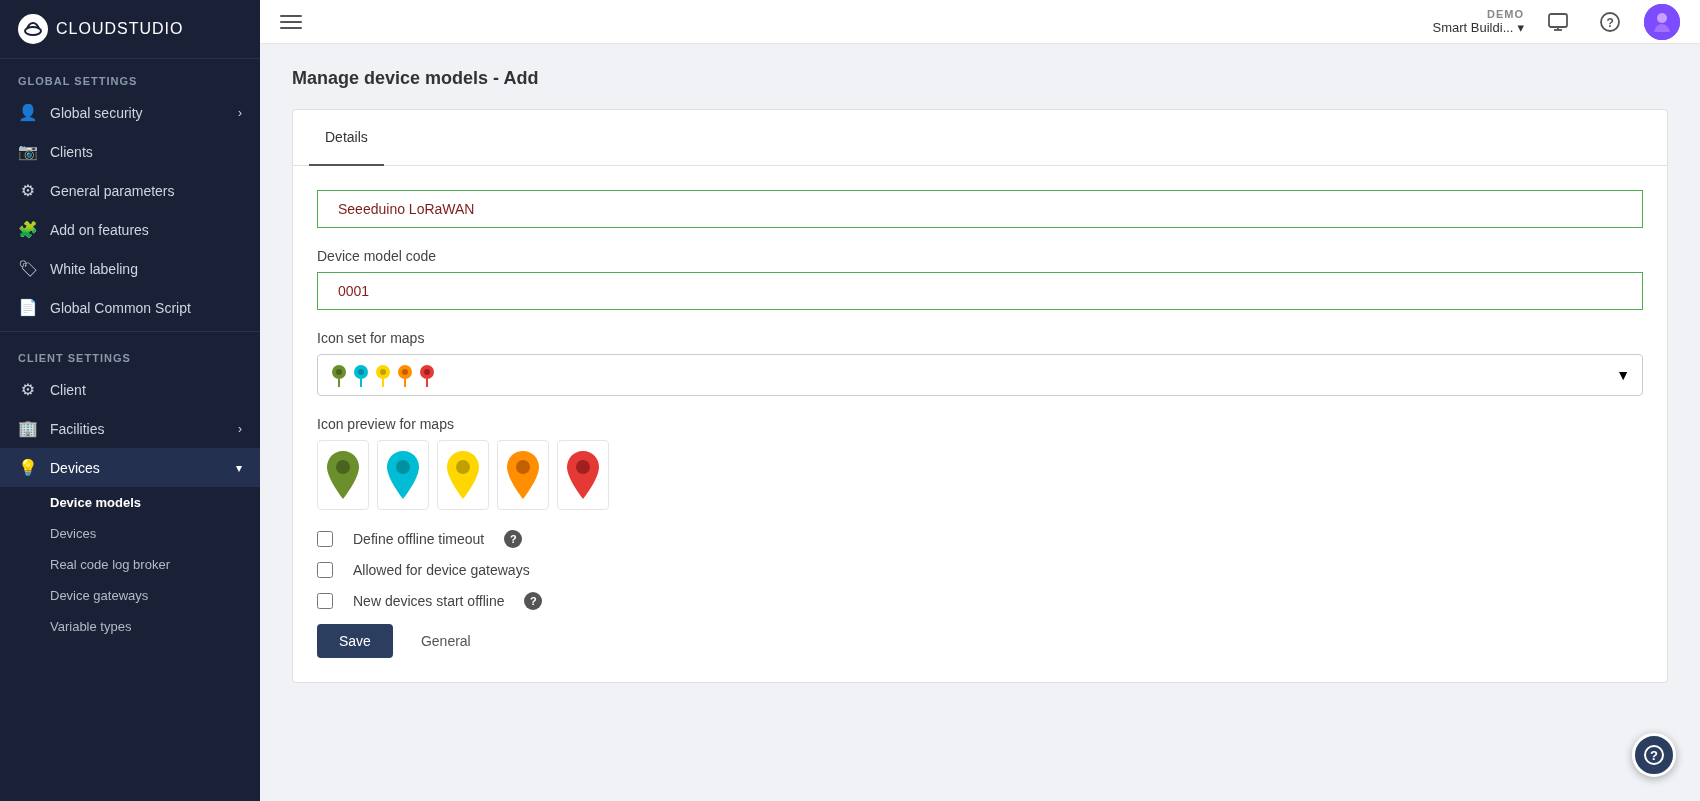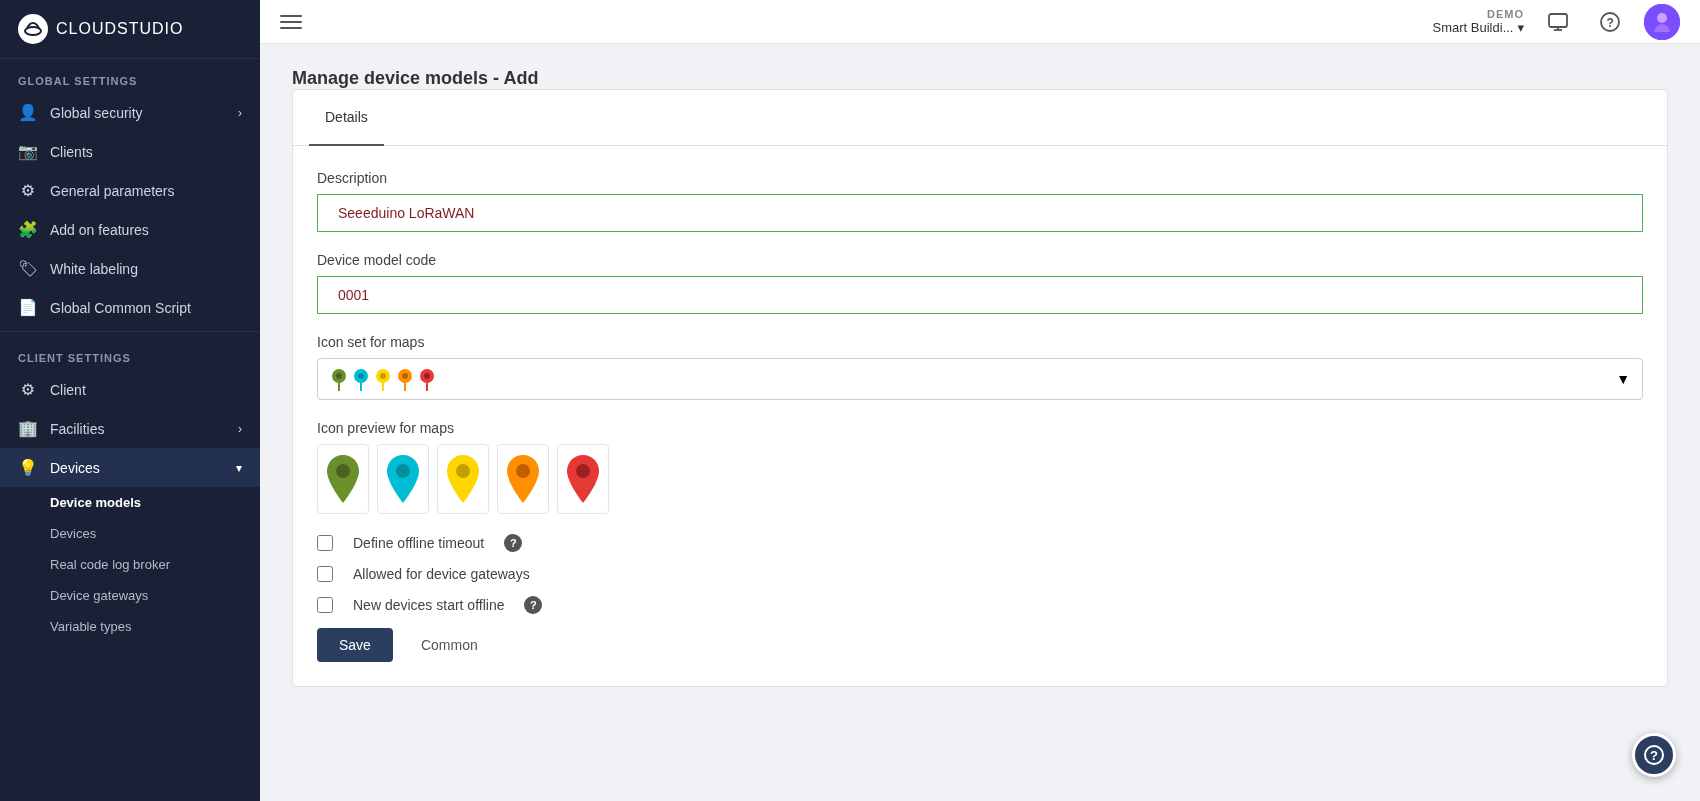--- a/index.html
+++ b/index.html
@@ -180,20 +180,21 @@
     .content {
       flex: 1;
       overflow-y: auto;
       padding: 24px 32px;
       background: #f0f2f5;
     }
     .page-title {
       font-size: 18px;
       font-weight: 600;
       color: #333;
+      margin-bottom: 20px;
     }
     .card {
       background: #fff;
       border-radius: 4px;
       border: 1px solid #e0e0e0;
       padding: 0;
     }
     .tab-bar {
       display: flex;
       border-bottom: 1px solid #e0e0e0;
@@ -469,21 +470,20 @@
     <h1 class="page-title">Manage device models - Add</h1>
 
     <div class="card">
       <div class="tab-bar">
         <div class="tab active">Details</div>
       </div>
 
       <div class="form-body">
 
         <div class="form-group">
-          <label class="form-label">Description</label>
           <input class="form-input" type="text" value="Seeeduino LoRaWAN" style="">
         </div>
 
         <div class="form-group">
           <label class="form-label">Device model code</label>
           <input class="form-input" type="text" value="0001" style="">
         </div>
 
         <div class="form-group">
           <label class="form-label">Icon set for maps</label>
@@ -567,21 +567,21 @@
         </div>
 
         <div class="checkbox-row">
           <input type="checkbox" id="start-offline" style="">
           <label class="checkbox-label" for="start-offline">New devices start offline</label>
           <span class="help-icon">?</span>
         </div>
 
         <div class="btn-row">
           <button class="btn-save">Save</button>
-          <button class="btn-cancel">Common</button>
+          <button class="btn-cancel">General</button>
         </div>
       </div>
     </div>
   </div>
 </div>
 
 <div class="floating-help">
   <svg width="22" height="22" viewBox="0 0 22 22" fill="none" stroke="#fff" stroke-width="2">
     <circle cx="11" cy="11" r="9"></circle>
     <text x="7" y="16" font-size="13" fill="#fff" stroke="none" font-weight="700">?</text>

